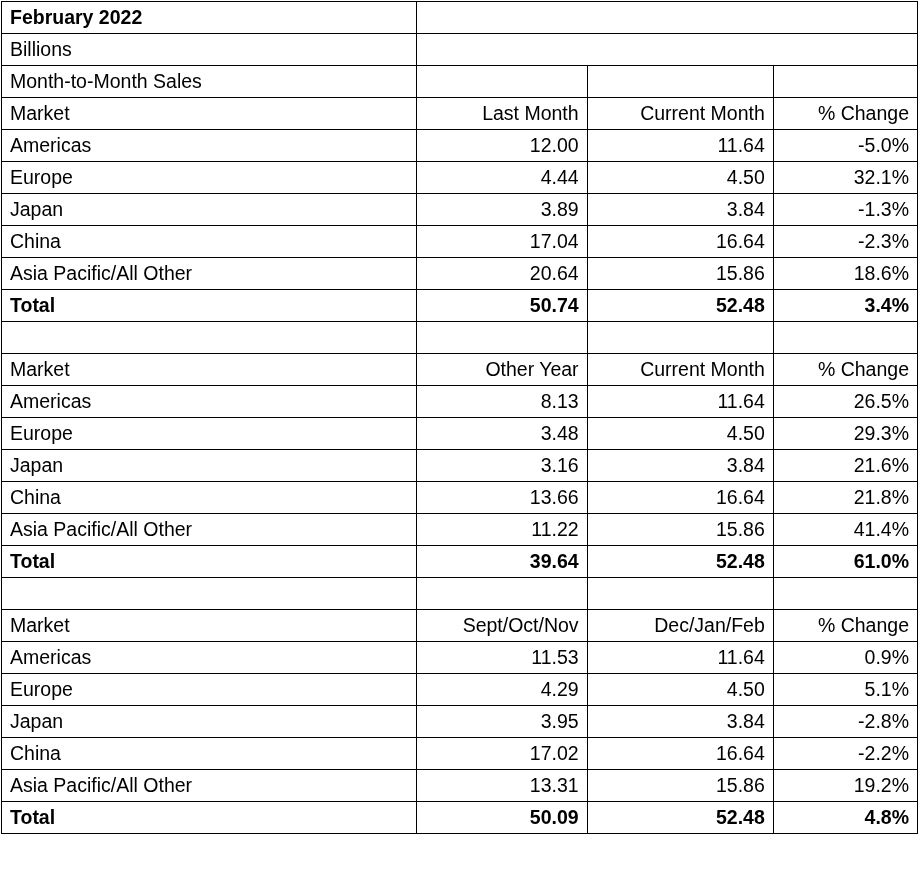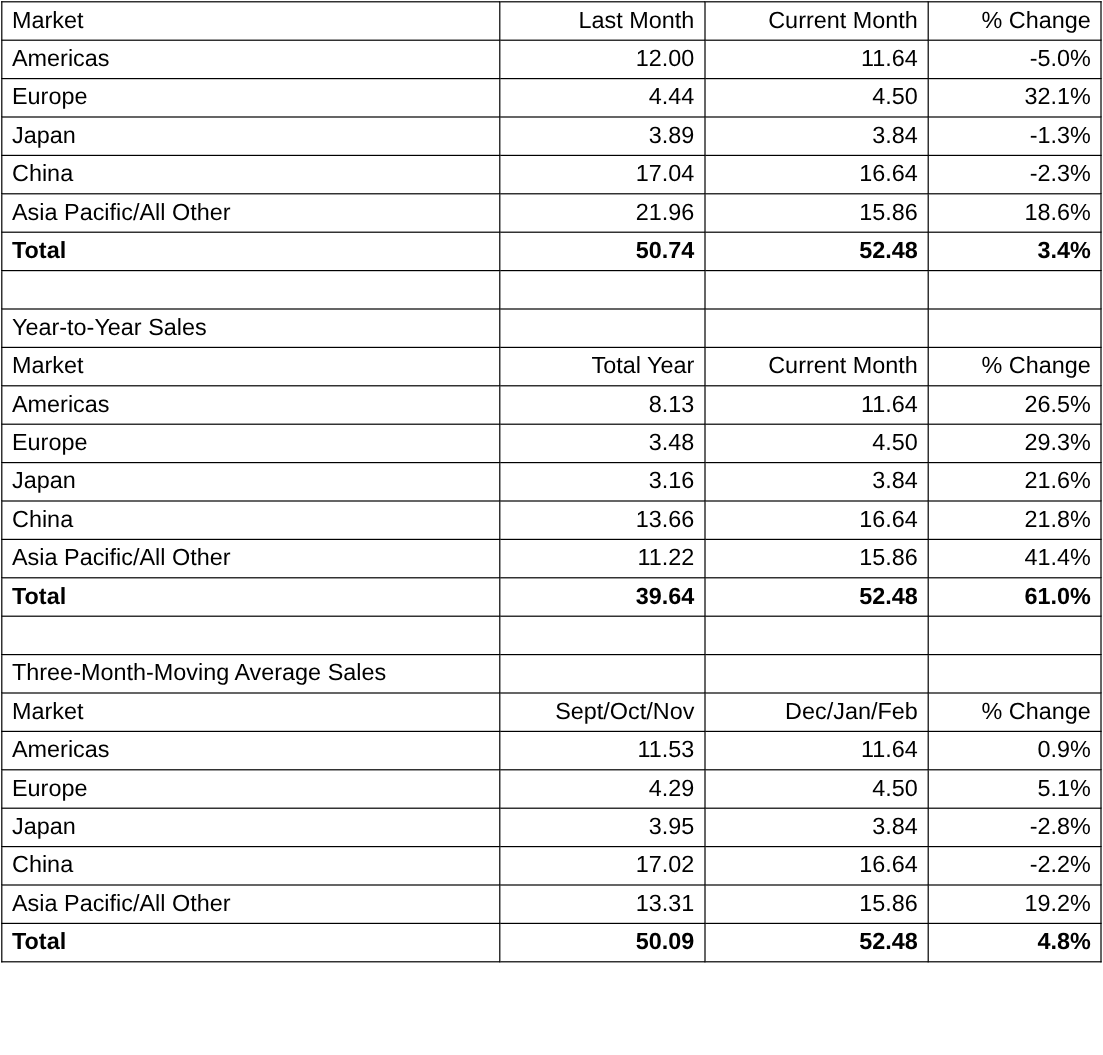--- a/index.html
+++ b/index.html
@@ -46,22 +46,36 @@
 
 <table class="sales-table">
   <colgroup>
     <col class="c-market">
     <col class="c-prev">
     <col class="c-curr">
     <col class="c-change">
   </colgroup>
   <tbody>
 
-
-
+    <tr>
+      <td class="label bold">February 2022</td>
+      <td class="blank" colspan="3"></td>
+    </tr>
+
+    <tr>
+      <td class="label">Billions</td>
+      <td class="blank" colspan="3"></td>
+    </tr>
+
+    <tr>
+      <td class="label">Month-to-Month Sales</td>
+      <td class="blank"></td>
+      <td class="blank"></td>
+      <td class="blank"></td>
+    </tr>
     <tr>
       <td class="label">Market</td>
       <td class="num">Last Month</td>
       <td class="num">Current Month</td>
       <td class="num">% Change</td>
     </tr>
     <tr>
       <td class="label">Americas</td>
       <td class="num">12.00</td>
       <td class="num">11.64</td>
@@ -80,47 +94,41 @@
       <td class="num">-1.3%</td>
     </tr>
     <tr>
       <td class="label">China</td>
       <td class="num">17.04</td>
       <td class="num">16.64</td>
       <td class="num">-2.3%</td>
     </tr>
     <tr>
       <td class="label">Asia Pacific/All Other</td>
-      <td class="num">21.96</td>
+      <td class="num">20.64</td>
       <td class="num">15.86</td>
       <td class="num">18.6%</td>
     </tr>
     <tr>
       <td class="label bold">Total</td>
       <td class="num bold">50.74</td>
       <td class="num bold">52.48</td>
       <td class="num bold">3.4%</td>
     </tr>
 
     <tr class="spacer-row">
       <td class="blank"></td>
       <td class="blank"></td>
       <td class="blank"></td>
       <td class="blank"></td>
     </tr>
 
     <tr>
-      <td class="label">Year-to-Year Sales</td>
-      <td class="blank"></td>
-      <td class="blank"></td>
-      <td class="blank"></td>
-    </tr>
-    <tr>
       <td class="label">Market</td>
-      <td class="num">Total Year</td>
+      <td class="num">Other Year</td>
       <td class="num">Current Month</td>
       <td class="num">% Change</td>
     </tr>
     <tr>
       <td class="label">Americas</td>
       <td class="num">8.13</td>
       <td class="num">11.64</td>
       <td class="num">26.5%</td>
     </tr>
     <tr>
@@ -155,26 +163,20 @@
     </tr>
 
     <tr class="spacer-row">
       <td class="blank"></td>
       <td class="blank"></td>
       <td class="blank"></td>
       <td class="blank"></td>
     </tr>
 
     <tr>
-      <td class="label">Three-Month-Moving Average Sales</td>
-      <td class="blank"></td>
-      <td class="blank"></td>
-      <td class="blank"></td>
-    </tr>
-    <tr>
       <td class="label">Market</td>
       <td class="num">Sept/Oct/Nov</td>
       <td class="num">Dec/Jan/Feb</td>
       <td class="num">% Change</td>
     </tr>
     <tr>
       <td class="label">Americas</td>
       <td class="num">11.53</td>
       <td class="num">11.64</td>
       <td class="num">0.9%</td>

